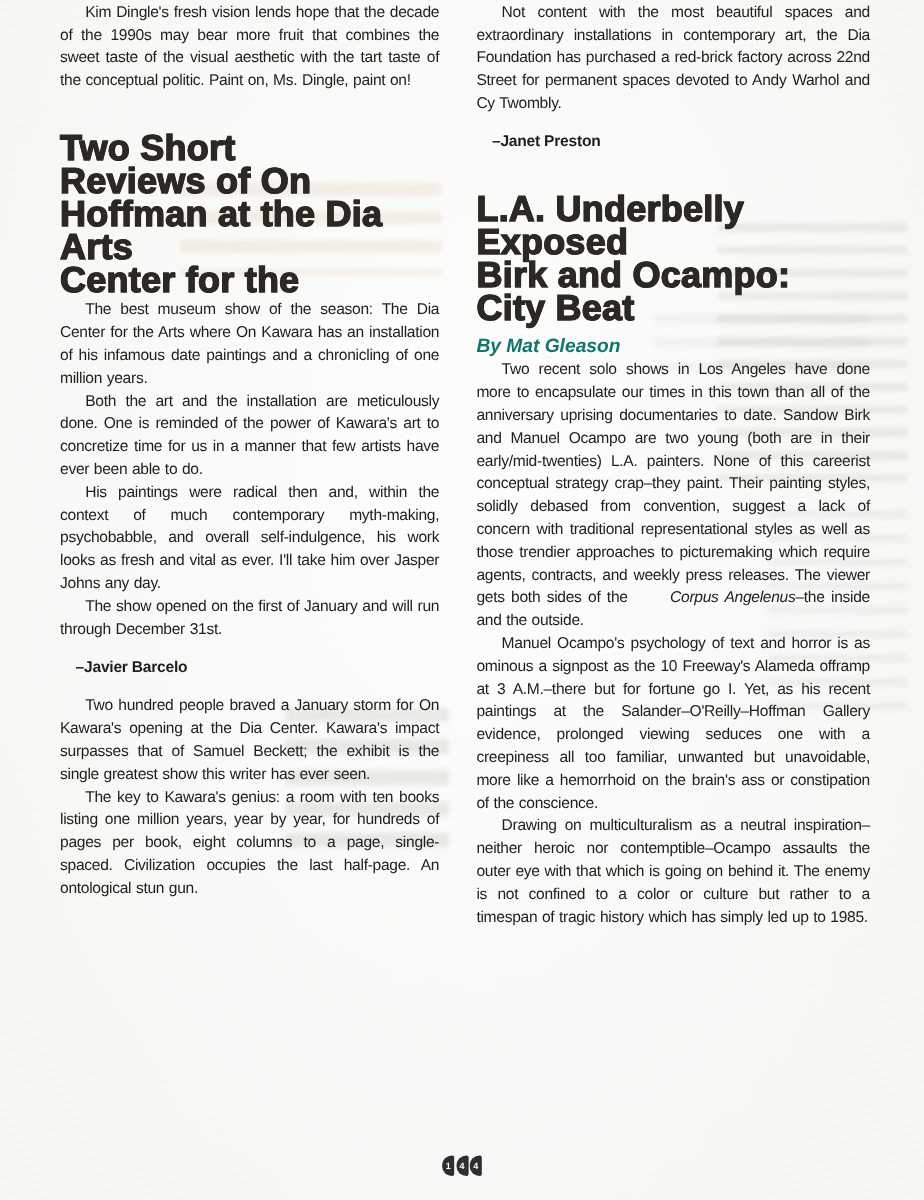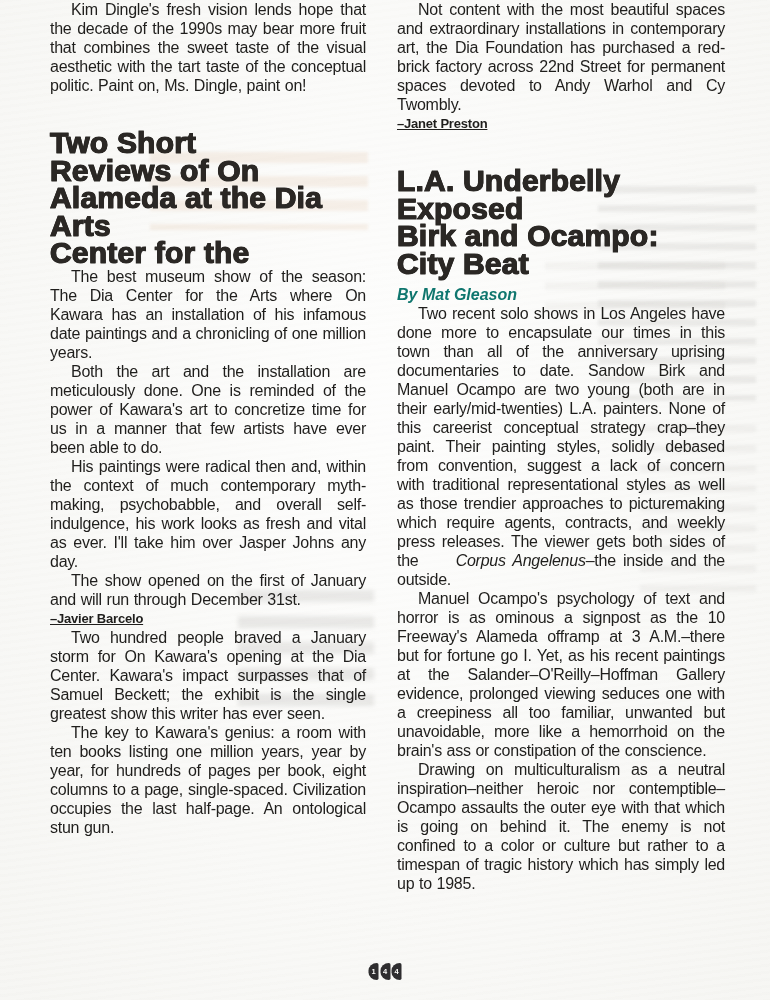--- a/index.html
+++ b/index.html
@@ -18,44 +18,43 @@
       radial-gradient(ellipse at 50% 40%, rgba(255,255,255,0.6), rgba(225,224,218,0.18) 95%),
       repeating-linear-gradient(173deg, rgba(210,208,200,0.05) 0 3px, rgba(255,255,255,0) 3px 7px);
   }
 
   .col { position: absolute; top: 0; }
   .col-left  { left: 50px;  width: 316px; }
   .col-right { left: 397px; width: 328px; }
 
   p.body {
     margin: 0;
-    font-size: 16px;
+    font-size: 13px;
     line-height: 19px;
     letter-spacing: -0.25px;
     word-spacing: 0.5px;
     text-align: justify;
     text-indent: 21px;
     color: #1f1e1c;
   }
   .first-block { margin-top: 96px; }
 
   .signoff {
     margin: 2px 0 0 0;
     font-size: 14.5px;
     font-weight: bold;
     font-style: italic;
     letter-spacing: 0.2px;
   }
   .attrib {
-    margin: 0;
+    margin: 13px;
     font-size: 13px;
     font-weight: bold;
     line-height: 19px;
     letter-spacing: -0.2px;
-    text-decoration: underline;
   }
 
   .headline { margin-top: 34px; }
   .headline .hl-line {
     font-size: 30px;
     font-weight: bold;
     line-height: 27.5px;
     letter-spacing: 0.2px;
     color: #2b2825;
     -webkit-text-stroke: 1.1px #2b2825;
@@ -143,21 +142,21 @@
 <div class="ghost ghost-right-mid"></div>
 
 <div class="col col-left">
 
   <p class="body first-block">Kim Dingle's fresh vision lends hope that the decade of the 1990s may bear more fruit that combines the sweet taste of the visual aesthetic with the tart taste of the conceptual politic. Paint on, Ms. Dingle, paint on!</p>
 
 
   <div class="headline">
     <div class="hl-line">Two Short</div>
     <div class="hl-line">Reviews of On</div>
-    <div class="hl-line">Alameda at the Dia</div>
+    <div class="hl-line">Hoffman at the Dia</div>
     <div class="hl-line">Arts</div>
     <div class="hl-line">Center for the</div>
   </div>
 
   <p class="body body-start">The best museum show of the season: The Dia Center for the Arts where On Kawara has an installation of his infamous date paintings and a chronicling of one million years.</p>
   <p class="body para-gap">Both the art and the installation are meticulously done. One is reminded of the power of Kawara's art to concretize time for us in a manner that few artists have ever been able to do.</p>
   <p class="body para-gap">His paintings were radical then and, within the context of much contemporary myth-making, psychobabble, and overall self-indulgence, his work looks as fresh and vital as ever. I'll take him over Jasper Johns any day.</p>
   <p class="body para-gap">The show opened on the first of January and will run through December 31st.</p>
 
   <p class="attrib">–Javier Barcelo</p>

